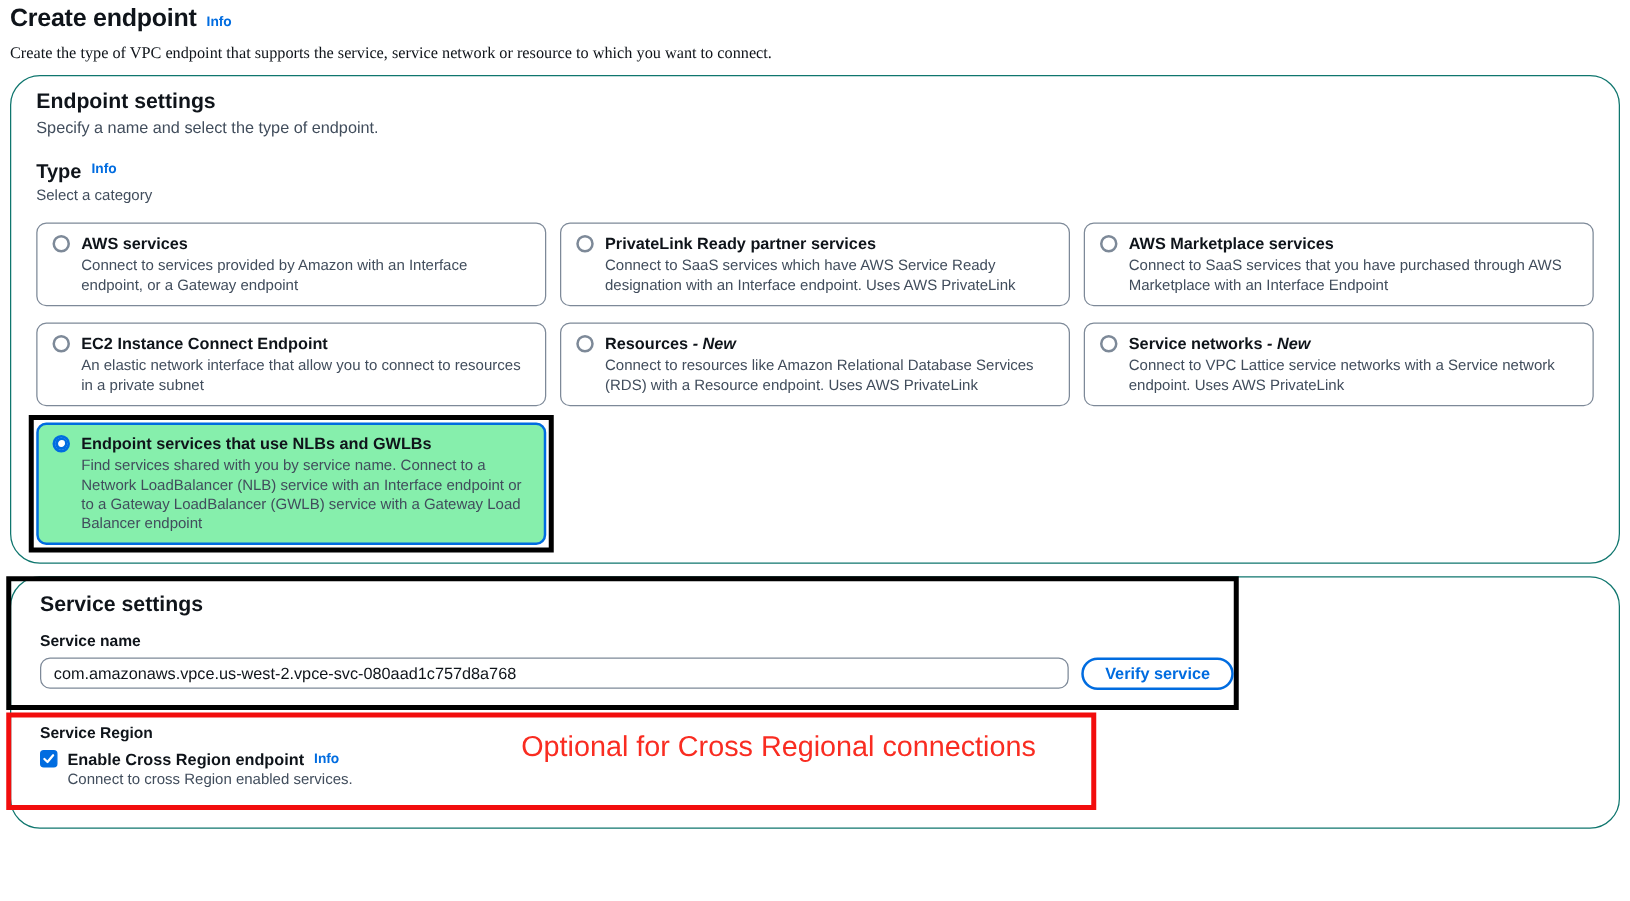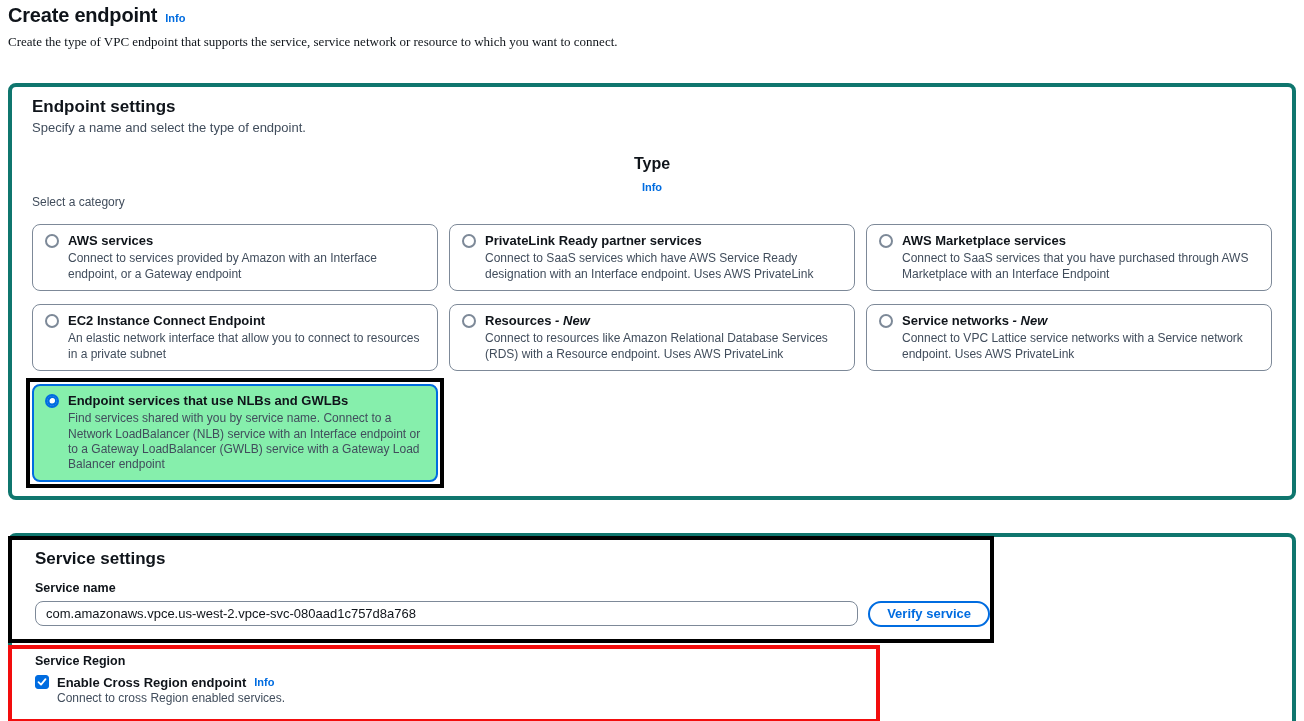--- a/index.html
+++ b/index.html
@@ -14,45 +14,45 @@
 
   
   .page-header { padding-left: 0; }
   .title-row { display: flex; align-items: baseline; gap: 8px; }
   h1 { font-size: 20px; font-weight: 700; letter-spacing: -0.2px; }
   .info-link { color: #006ce0; font-size: 11px; font-weight: 700; text-decoration: none; cursor: pointer; }
   .page-desc { font-size: 13px; margin-top: 7px; color: #0f141a; font-family: Liberation Serif, serif; }
 
   
   .panel {
-    border: 4px solid #0f766e;
-    border-radius: 8px;
+    border: 1px solid #0f766e;
+    border-radius: 24px;
     background: #fff;
-    margin-top: 33px;
+    margin-top: 10px;
     padding: 10px 20px 14px 20px;
   }
   h2 { font-size: 17px; font-weight: 700; }
   .panel-desc { font-size: 13px; color: #414d5c; margin-top: 3px; }
 
   .field { margin-top: 16px; }
   .field-label { font-size: 13px; font-weight: 700; }
   .optional { font-style: italic; font-weight: 400; color: #5f6b7a; }
   .hint { font-size: 12px; color: #414d5c; margin-top: 2px; }
 
   .text-input {
     display: block; width: 836px; height: 25px;
     border: 1px solid #7d8998; border-radius: 8px;
     padding: 0 10px; font-size: 13px; color: #0f141a;
     font-family: "Liberation Sans", sans-serif;
     margin-top: 6px; background: #fff; outline: none;
   }
 
   
   .type-section { margin-top: 20px; }
-  .type-title-row { display: flex; align-items: center; gap: 8px; flex-direction: column; }
+  .type-title-row { display: flex; align-items: flex-start; gap: 8px; }
   h3.type-title { font-size: 16px; font-weight: 700; }
 
   .tiles-grid {
     margin-top: 15px;
     display: grid;
     grid-template-columns: repeat(3, 1fr);
     column-gap: 11px; row-gap: 13px;
     align-items: start;
   }
   .tile {
@@ -239,17 +239,18 @@
         <span class="checkbox">
           <svg width="10" height="10" viewBox="0 0 10 10">
             <polyline points="1.5,5.2 4,7.6 8.5,2.2" fill="none" stroke="#ffffff" stroke-width="1.8" stroke-linecap="round" stroke-linejoin="round"></polyline>
           </svg>
         </span>
         <span class="checkbox-label">Enable Cross Region endpoint</span>
         <a class="info-link">Info</a>
       </div>
       <p class="checkbox-hint">Connect to cross Region enabled services.</p>
 
+      <div class="region-annotation-text">Optional for Cross Regional connections</div>
 
     </div>
 
   </section>
 </div>
 
 </body></html>

